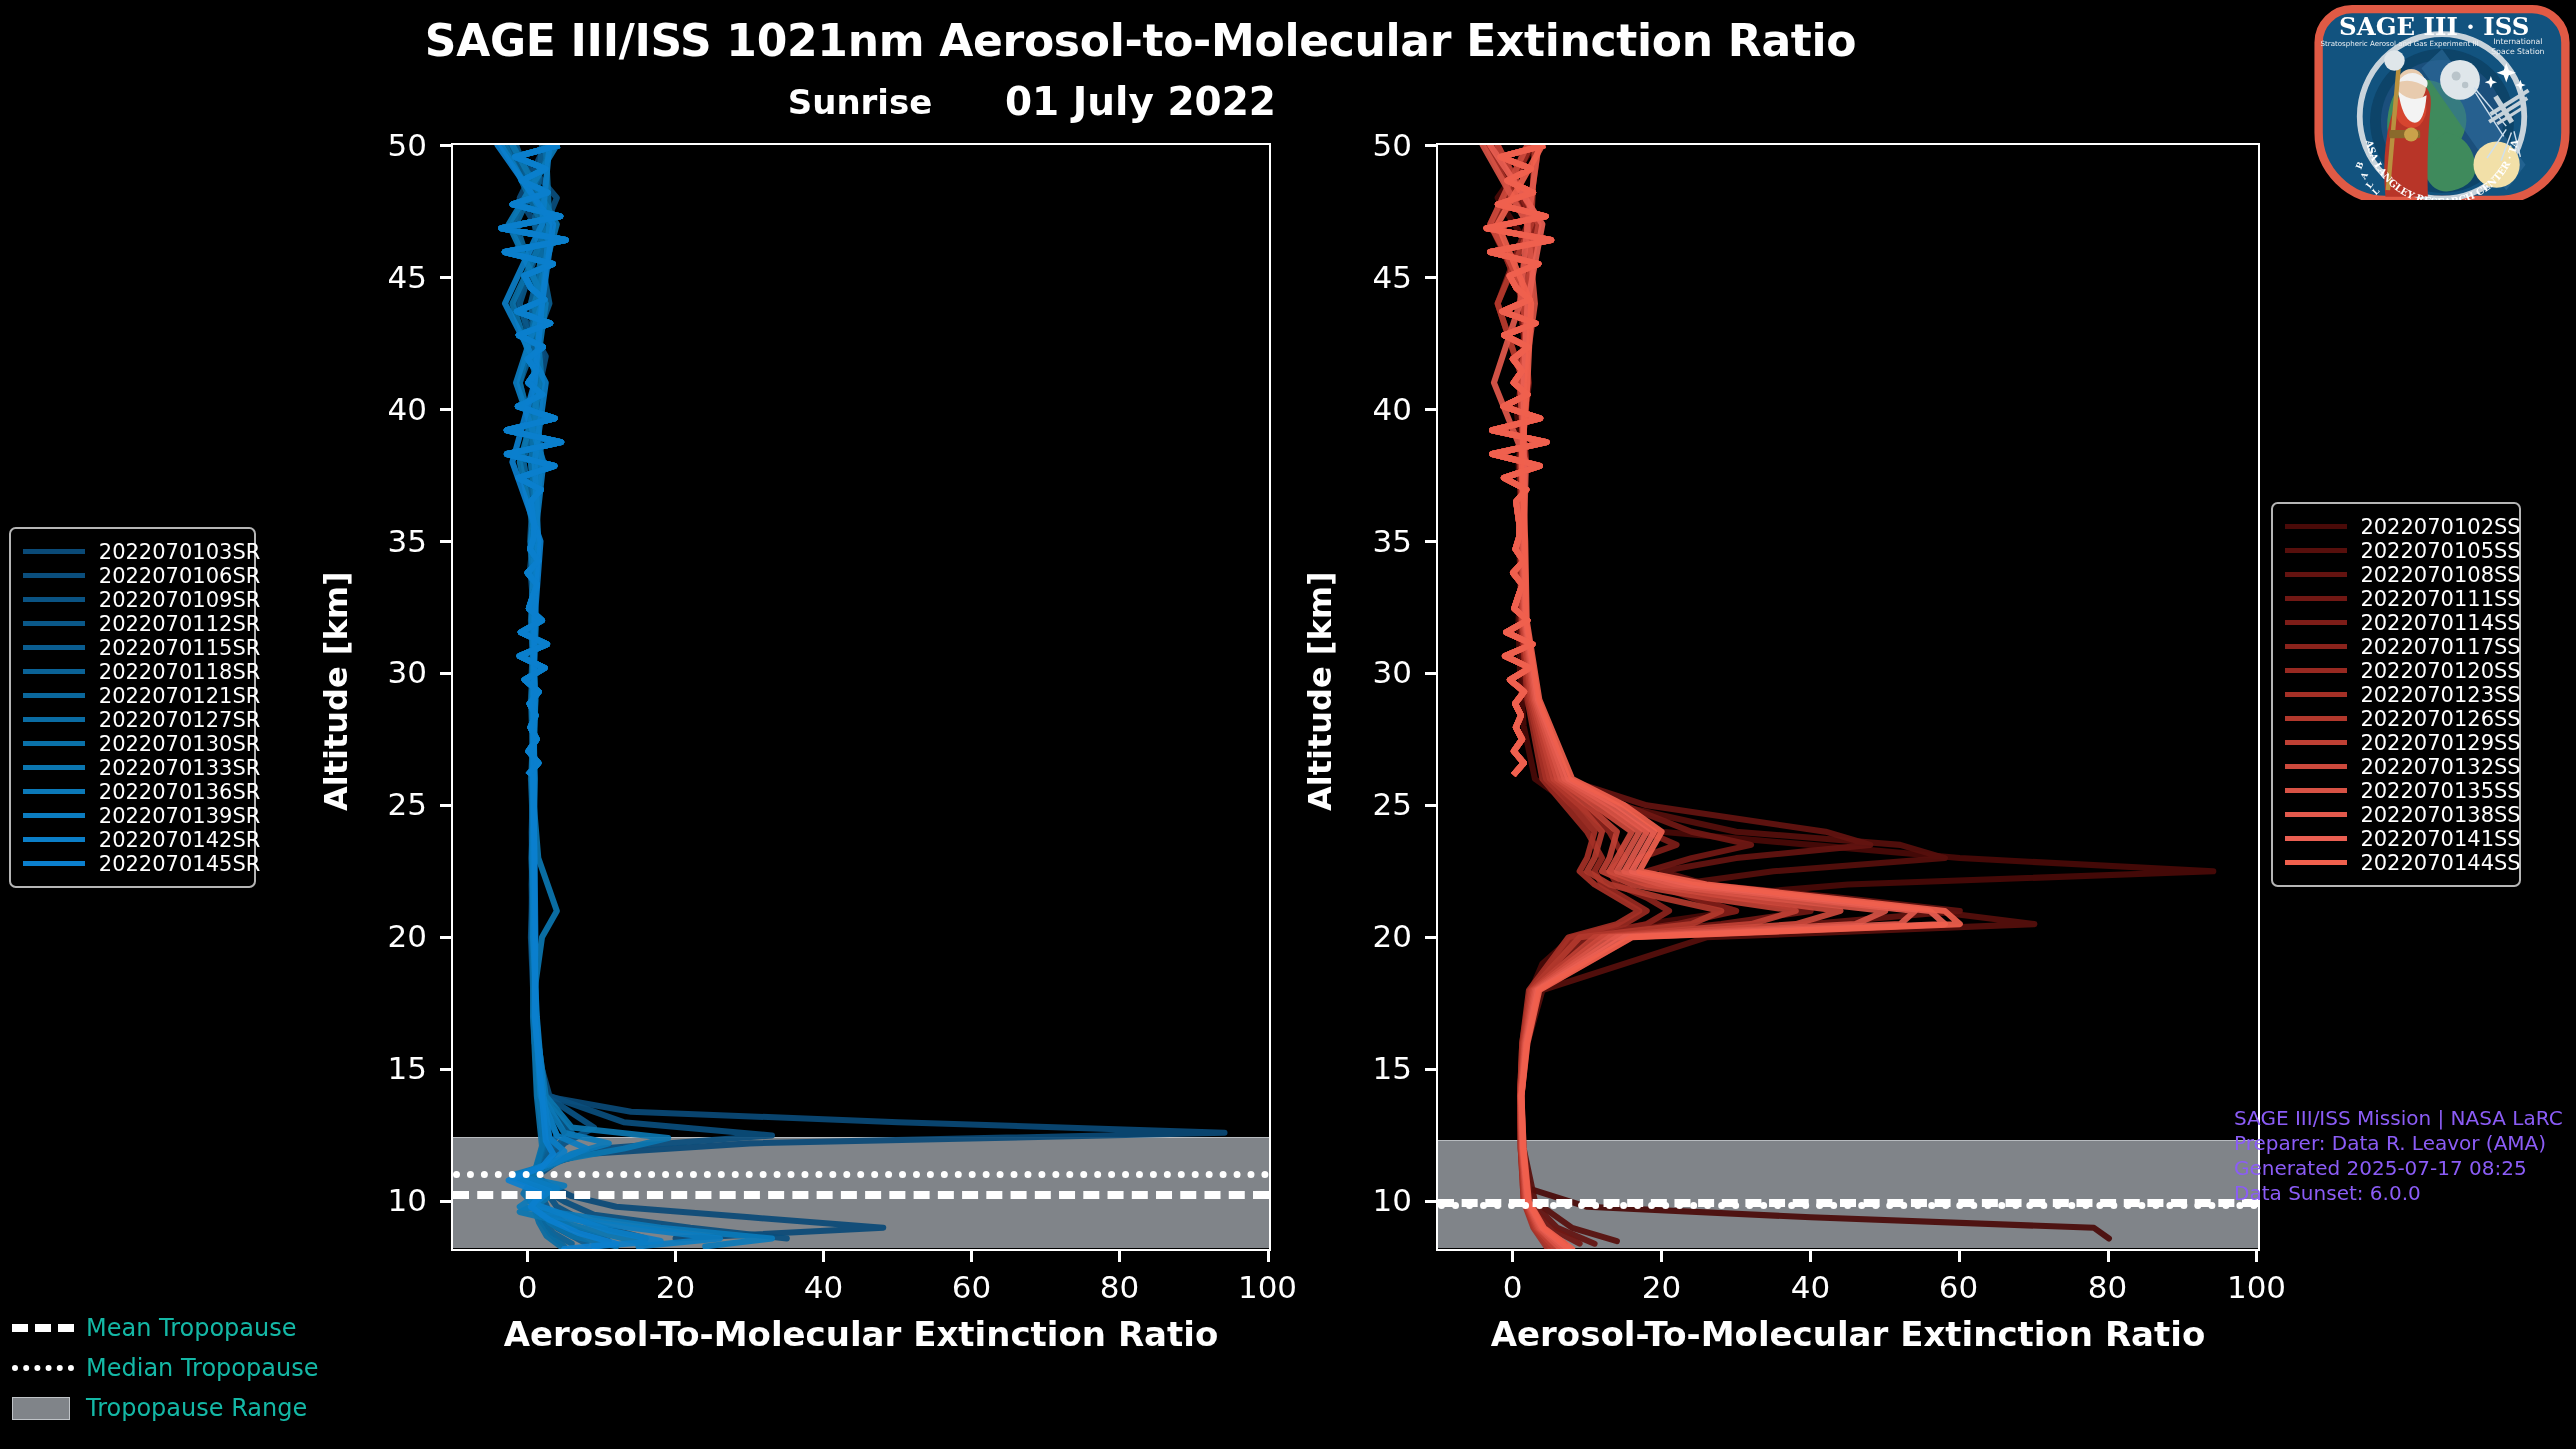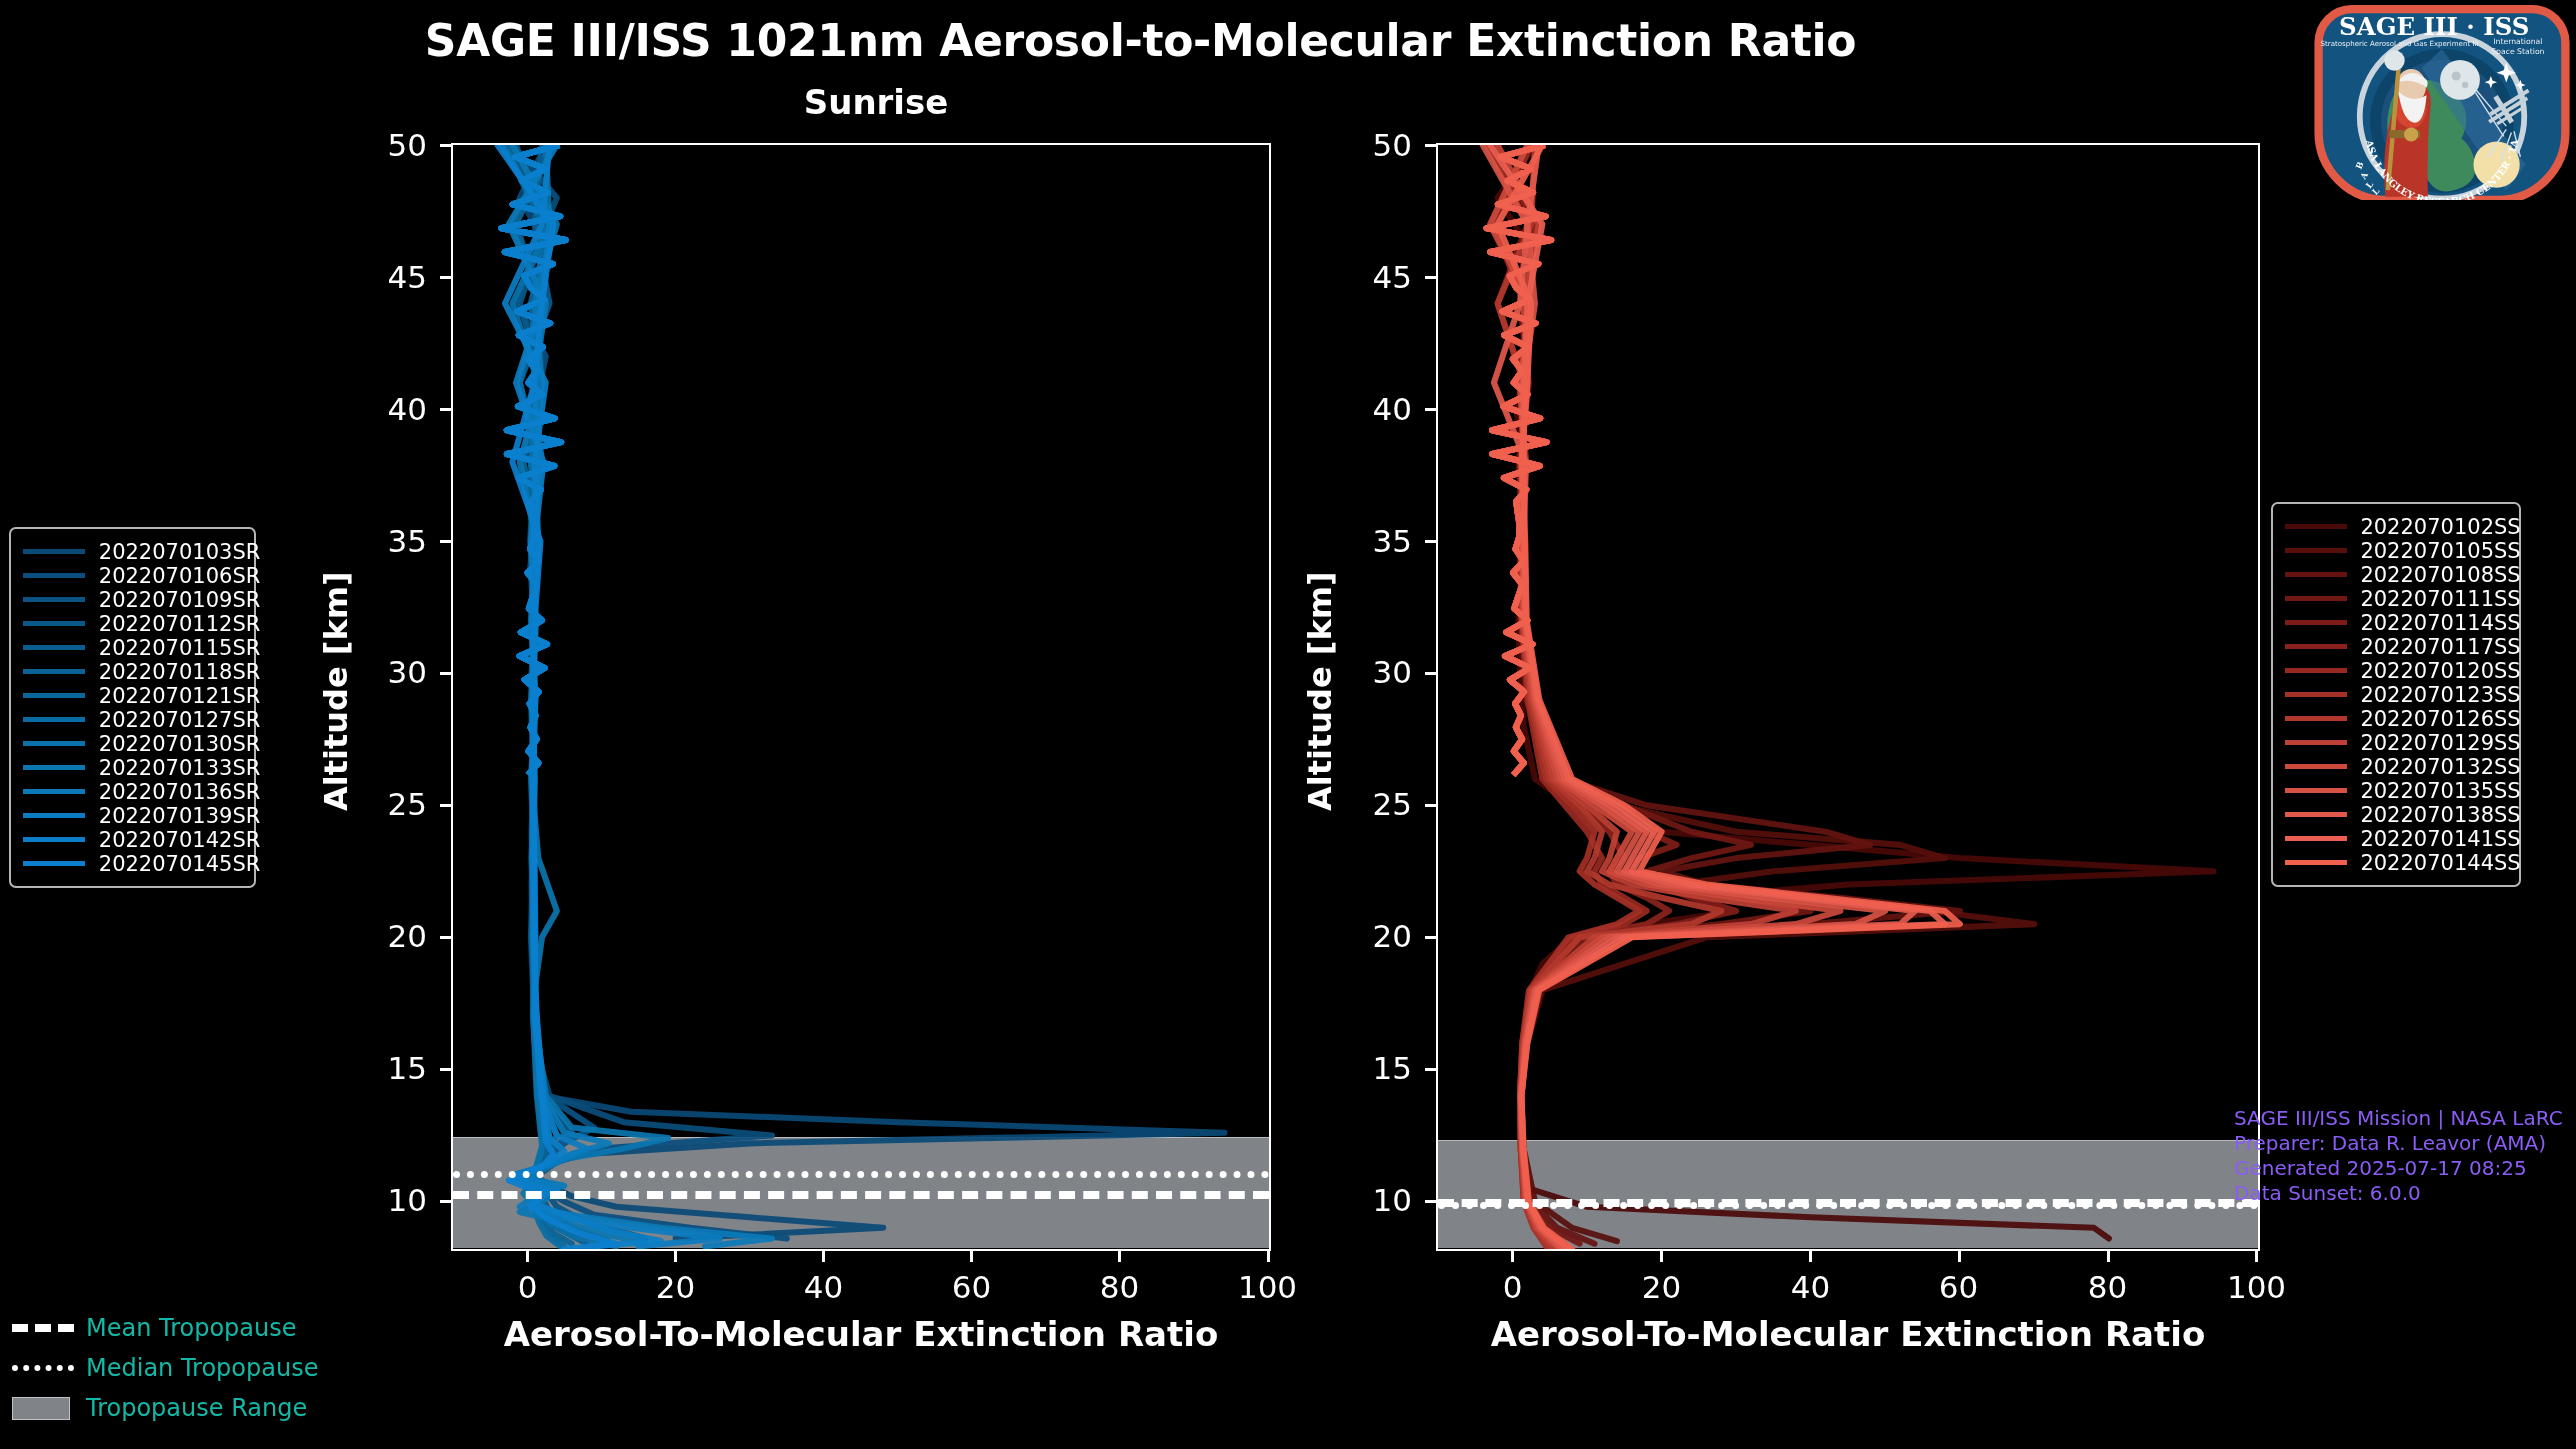--- a/index.html
+++ b/index.html
@@ -22,21 +22,21 @@
   .sub-date {
     position: absolute; left: 0; top: 79px; width: 2281px;
     text-align: center; color: #fff;
     font-weight: bold; font-size: 39px;
   }
   .panel-title {
     position: absolute; top: 82px; color: #fff;
     font-weight: bold; font-size: 34px; text-align: center;
     width: 402px;
   }
-  #title-sunrise { left: 675px; }
+  #title-sunrise { left: 659px; }
   #title-sunset  { left: 1646px; }
 
   
   .plot {
     position: absolute;
     border: 2.7px solid #ffffff;
     background: #000;
     overflow: hidden;
   }
   #plot-sunrise { left: 451px;  top: 143px; width: 820px; height: 1108px; }
@@ -114,20 +114,21 @@
   }
 
   
   #logo { position: absolute; left: 2313px; top: 4px; width: 258px; height: 196px; }
 </style>
 </head>
 <body>
 <div id="root">
 
 <div class="main-title">SAGE III/ISS 1021nm Aerosol-to-Molecular Extinction Ratio</div>
+<div class="sub-date">01 July 2022</div>
 <div class="panel-title" id="title-sunrise">Sunrise</div>
 
 <div class="plot" id="plot-sunrise">
       <div class="tropo-band" style="top: 992px; height: 111px;"></div>
       <svg class="series-svg" viewBox="0 0 1214 1644" preserveAspectRatio="none">
         <polyline points="138.0,0.0 99.3,78.7 143.5,157.3 115.9,236.0 132.4,314.6 112.6,393.3 126.9,472.0 119.2,550.6 121.4,629.3 115.9,707.9 120.3,786.6 118.1,865.3 119.2,943.9 117.0,1022.6 118.1,1101.2 115.9,1179.9 119.2,1258.6 123.6,1337.2 132.4,1415.9 264.9,1439.5 662.2,1455.2 1147.8,1470.9 441.5,1486.7 198.7,1502.4 132.4,1518.1 121.4,1533.9 143.5,1549.6 176.6,1565.3 242.8,1581.1 441.5,1596.8 640.1,1612.5 331.1,1628.3" fill="none" stroke="#0a4a77" stroke-width="9" stroke-linejoin="round" stroke-linecap="round" opacity="0.92"></polyline>
         <polyline points="158.4,0.0 92.3,17.7 137.8,35.4 102.4,53.1 140.7,70.8 88.7,88.5 159.6,106.2 71.8,123.9 167.6,141.6 77.0,159.3 148.7,177.0 106.1,194.7 115.7,212.4 135.9,230.1 95.0,247.8 144.6,265.5 97.9,283.2 133.8,300.9 110.8,318.6 124.6,336.3 112.1,354.0 132.6,371.7 96.6,389.4 151.3,407.1 80.0,424.8 160.9,442.5 80.2,460.2 150.9,477.9 97.5,495.6 130.7,513.3 115.7,531.0 118.2,548.7 120.7,566.4 120.1,584.1 114.6,601.8 126.7,619.4 111.0,637.1 124.9,654.8 118.7,672.5 112.9,690.2 132.3,707.9 100.9,725.6 139.9,743.3 99.1,761.0 136.3,778.7 106.5,796.4 127.6,814.1 114.0,831.8 122.9,849.5 115.2,867.2 124.5,884.9 112.3,902.6 127.0,920.3 111.6,938.0" fill="none" stroke="#0a4a77" stroke-width="9" stroke-linejoin="round" opacity="0.85"></polyline>
         <polyline points="88.3,0.0 154.5,78.7 121.4,157.3 93.8,236.0 138.0,314.6 121.4,393.3 115.9,472.0 123.6,550.6 114.8,629.3 121.4,707.9 117.0,786.6 120.3,865.3 115.9,943.9 119.2,1022.6 117.0,1101.2 118.1,1179.9 120.3,1258.6 121.4,1337.2 143.5,1415.9 253.8,1455.2 474.6,1474.9 220.7,1494.5 154.5,1514.2 126.9,1533.9 132.4,1553.5 165.5,1573.2 209.7,1592.9 353.2,1612.5 496.6,1628.3" fill="none" stroke="#0a4e7d" stroke-width="9" stroke-linejoin="round" stroke-linecap="round" opacity="0.92"></polyline>
         <polyline points="158.4,0.0 92.3,17.7 137.8,35.4 102.4,53.1 140.7,70.8 88.7,88.5 159.6,106.2 71.8,123.9 167.6,141.6 77.0,159.3 148.7,177.0 106.1,194.7 115.7,212.4 135.9,230.1 95.0,247.8 144.6,265.5 97.9,283.2 133.8,300.9 110.8,318.6 124.6,336.3 112.1,354.0 132.6,371.7 96.6,389.4 151.3,407.1 80.0,424.8 160.9,442.5 80.2,460.2 150.9,477.9 97.5,495.6 130.7,513.3 115.7,531.0 118.2,548.7 120.7,566.4 120.1,584.1 114.6,601.8 126.7,619.4 111.0,637.1 124.9,654.8 118.7,672.5 112.9,690.2 132.3,707.9 100.9,725.6 139.9,743.3 99.1,761.0 136.3,778.7 106.5,796.4 127.6,814.1 114.0,831.8 122.9,849.5 115.2,867.2 124.5,884.9 112.3,902.6 127.0,920.3 111.6,938.0" fill="none" stroke="#0a4e7d" stroke-width="9" stroke-linejoin="round" opacity="0.85"></polyline>
         <polyline points="143.5,0.0 88.3,118.0 132.4,236.0 121.4,354.0 104.8,472.0 126.9,590.0 118.1,707.9 120.3,825.9 117.0,943.9 119.2,1061.9 118.1,1179.9 121.4,1297.9 138.0,1415.9 209.7,1463.1 165.5,1486.7 143.5,1510.3 126.9,1533.9 138.0,1557.5 154.5,1581.1 198.7,1604.7 286.9,1628.3" fill="none" stroke="#0a5383" stroke-width="9" stroke-linejoin="round" stroke-linecap="round" opacity="0.92"></polyline>

